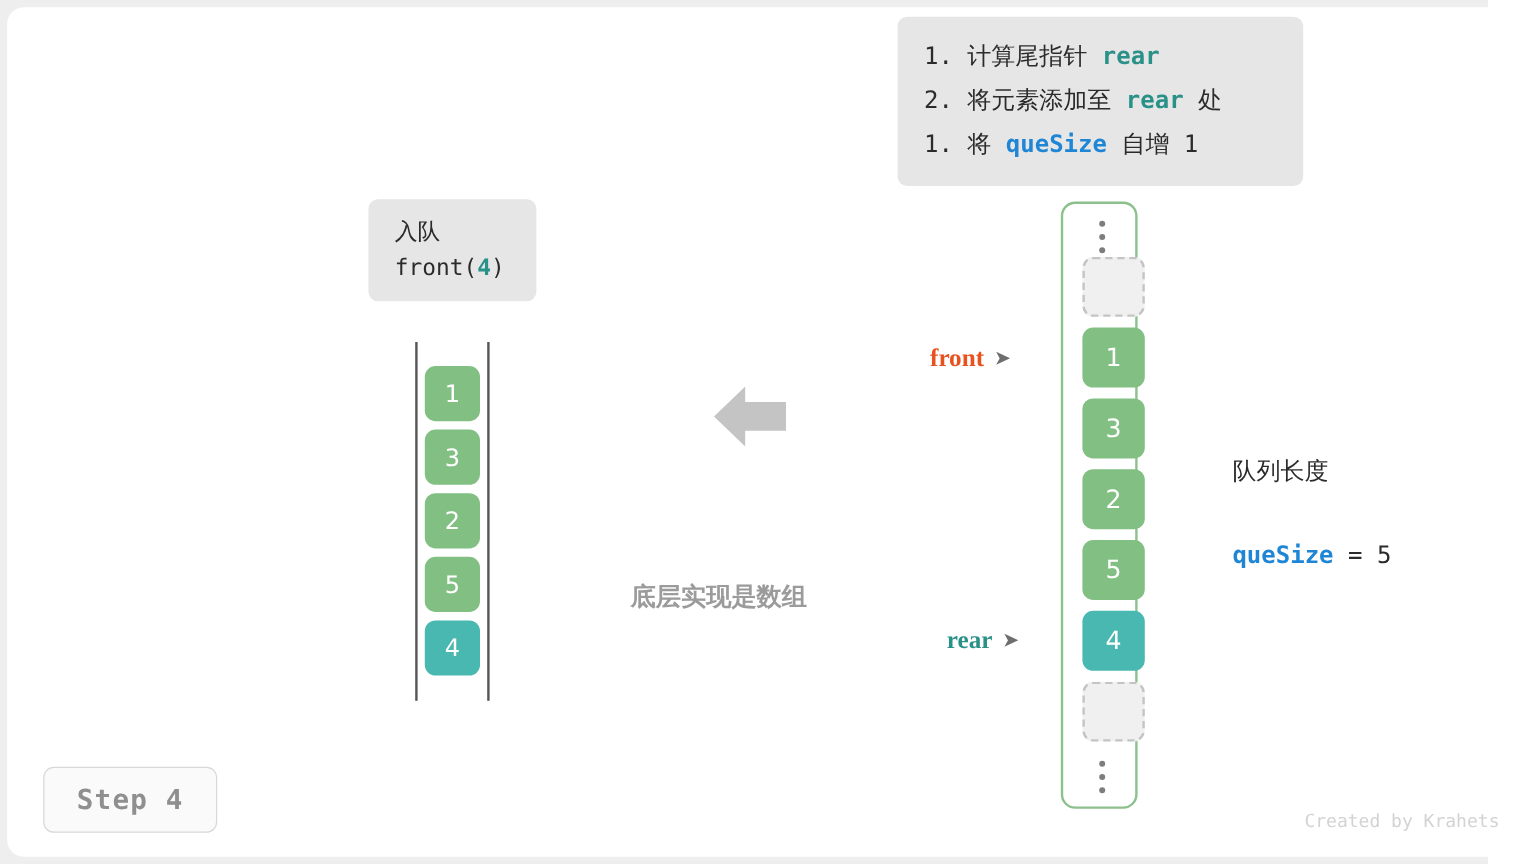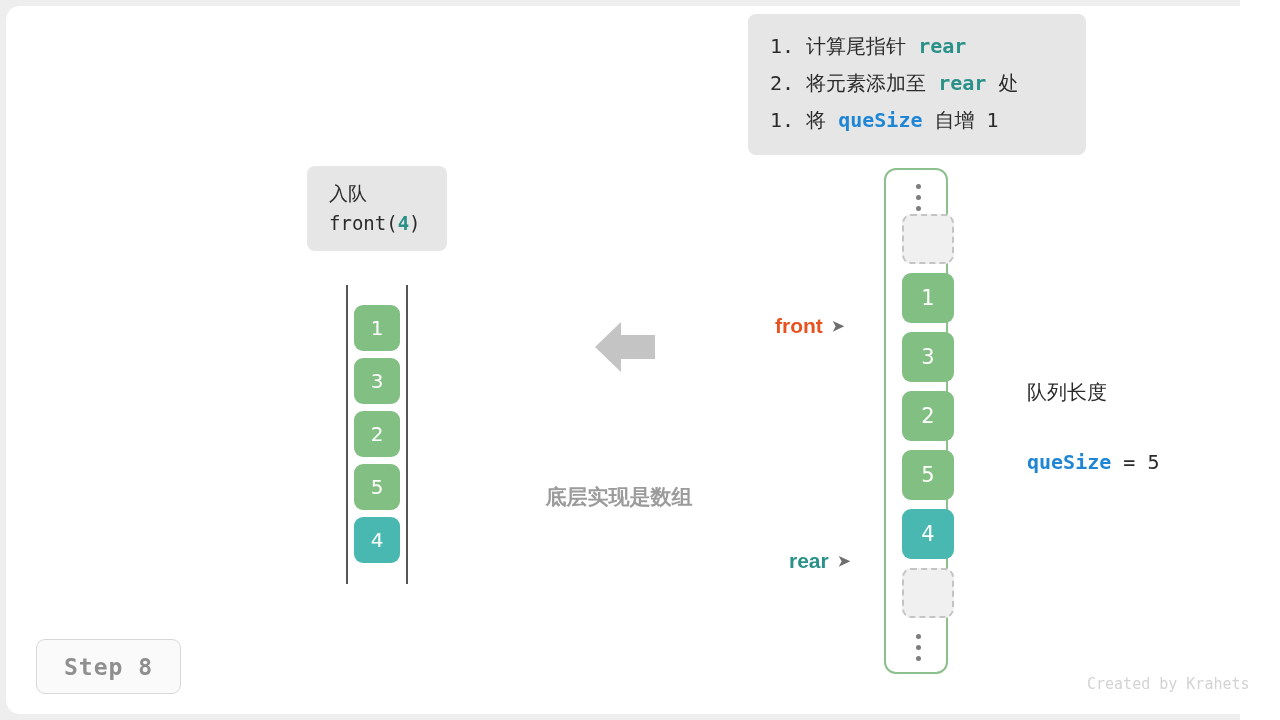--- a/index.html
+++ b/index.html
@@ -121,21 +121,21 @@
   
   #middle-arrow {
     position: absolute;
     left: 595px;
     top: 322px;
     width: 60px;
     height: 50px;
   }
   #middle-caption {
     position: absolute;
-    left: 521px;
+    left: 501px;
     top: 412px;
     width: 196px;
     text-align: center;
     font-family: "DejaVu Sans", sans-serif;
     font-size: 21px;
     font-weight: bold;
     line-height: 34px;
     color: #9b9b9b;
     white-space: pre;
   }
@@ -179,27 +179,26 @@
     box-sizing: border-box;
   }
   .cell-empty {
     background: #f0f0f0;
     border: 2px dashed #c4c4c4;
   }
 
   
   .ptr {
     position: absolute;
-    font-family: Liberation Sans, sans-serif;
+    font-family: Liberation Serif, serif;
     font-size: 21px;
     font-weight: bold;
     white-space: pre;
     display: flex;
     align-items: center;
-    margin-top: 28px;
   }
   .ptr .arrow-head {
     margin-left: 9px;
     color: #6e6e6e;
     font-size: 15px;
     font-weight: bold;
   }
   #ptr-front { left: 775px; top: 286px; color: #e8521e; }
   #ptr-rear  { left: 789px; top: 521px; color: #2a9188; }
 
@@ -320,17 +319,17 @@
     <span>rear</span>
     <span class="arrow-head">➤</span>
   </div>
 
   <div id="size-note">
     <div class="cn">队列长度</div>
     <div class="code"><span class="kw-blue">queSize</span><span> = </span><span>5</span></div>
   </div>
 
   <div id="step-badge">
-    <span>Step 8</span>
+    <span>Step 4</span>
   </div>
 
   <div id="credit">Created by Krahets</div>
 </div>
 
 </body></html>

